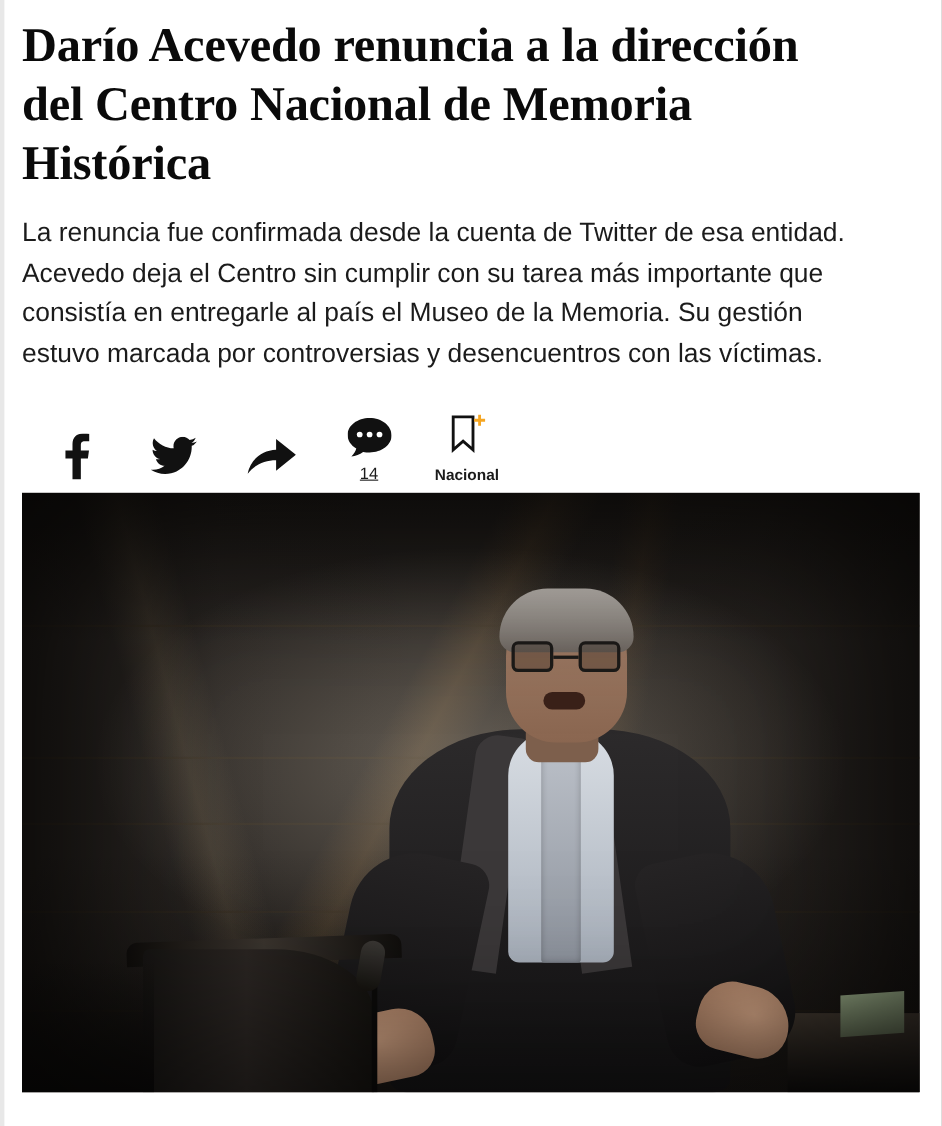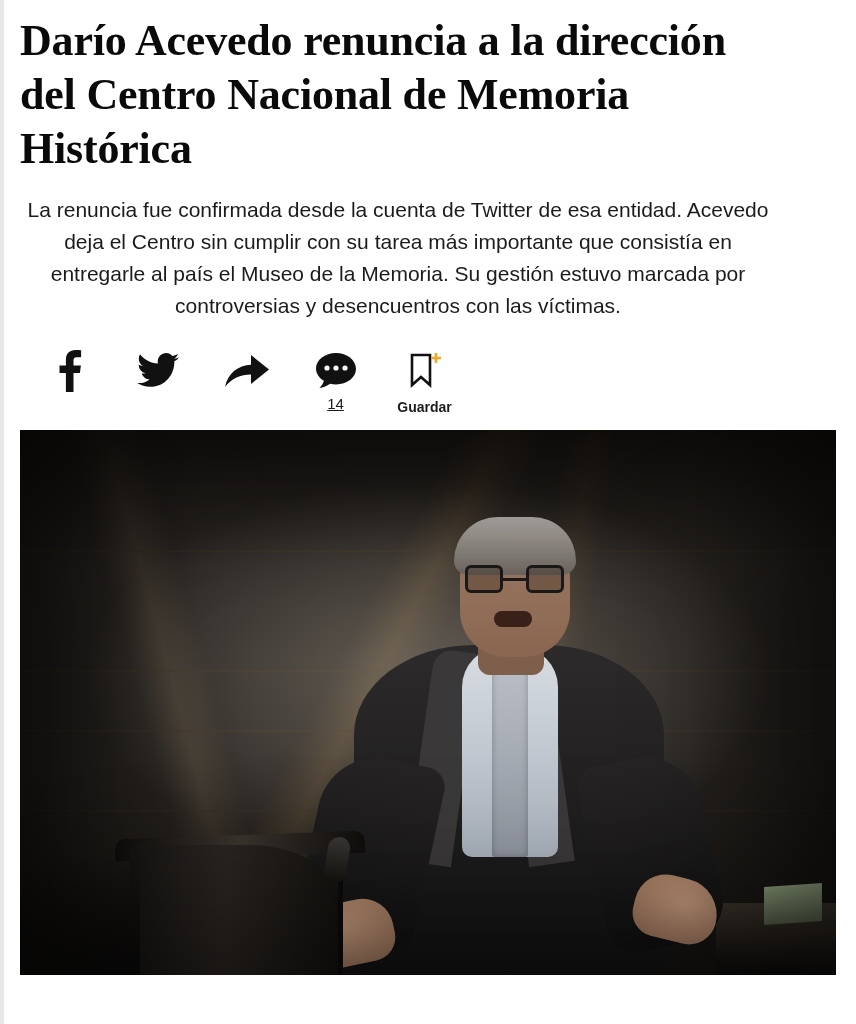--- a/index.html
+++ b/index.html
@@ -38,32 +38,31 @@
     font-size: 44px;
     line-height: 1.23;
     font-weight: 700;
     letter-spacing: -0.2px;
     color: #0a0a0a;
     margin: 0 0 18px 0;
     max-width: 810px;
   }
   .standfirst {
     font-family: "Liberation Sans", sans-serif;
-    font-size: 21px;
+    font-size: 24px;
     line-height: 1.52;
     color: #1b1b1b;
     margin: 0 0 22px 0;
     max-width: 815px;
     font-weight: 400;
-    text-align: center;
   }
   
   .share-bar {
     display: flex;
-    align-items: flex-start;
+    align-items: flex-end;
     gap: 0;
     padding: 4px 0 10px 4px;
     height: 86px;
   }
   .share-item {
     width: 89px;
     display: flex;
     flex-direction: column;
     align-items: center;
     justify-content: flex-start;
@@ -360,21 +359,21 @@
         <span class="count">14</span>
       </div>
 
       <div class="share-item">
         <span class="glyph">
           <svg width="40" height="40" viewBox="0 0 40 40" aria-hidden="true">
             <path fill="none" stroke="#111111" stroke-width="2.6" d="M7 4h18v30l-9-8-9 8z"></path>
             <path fill="none" stroke="#f5a623" stroke-width="2.6" d="M31 2v10M26 7h10"></path>
           </svg>
         </span>
-        <span class="save-label">Guardar</span>
+        <span class="save-label">Nacional</span>
       </div>
 
     </div>
   </div>
 
   <div class="hero">
     <div class="hero-canvas">
       <div class="wall"></div>
       <div class="veins"></div>
       <div class="marble-line" style="top:120px"></div>

